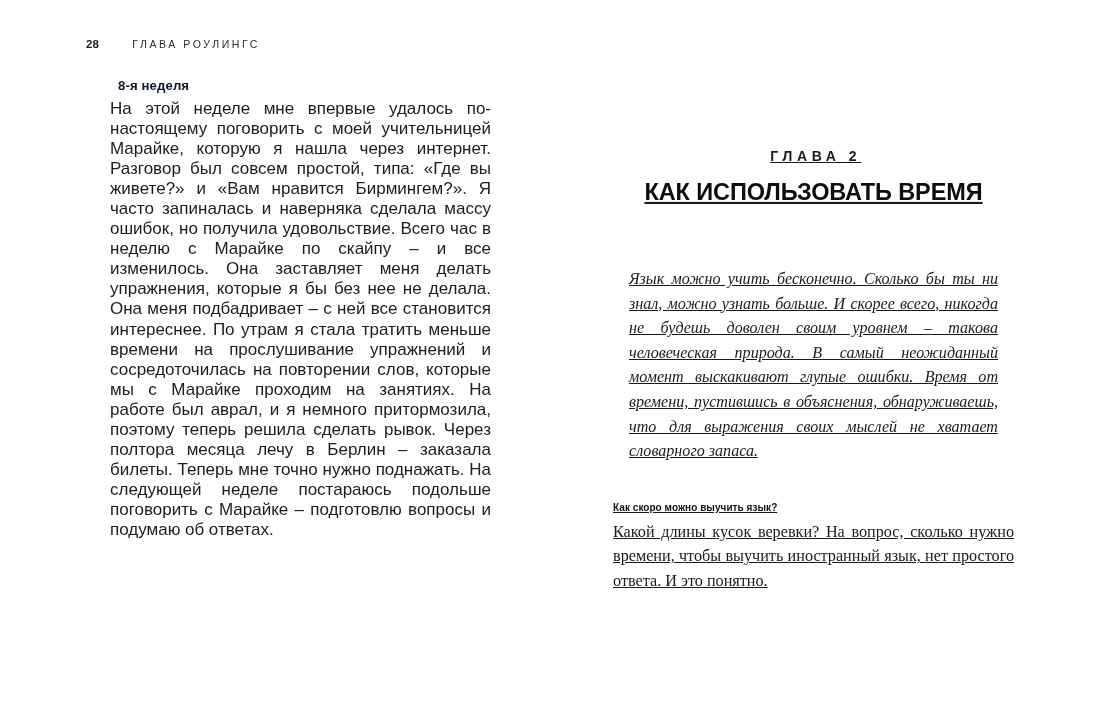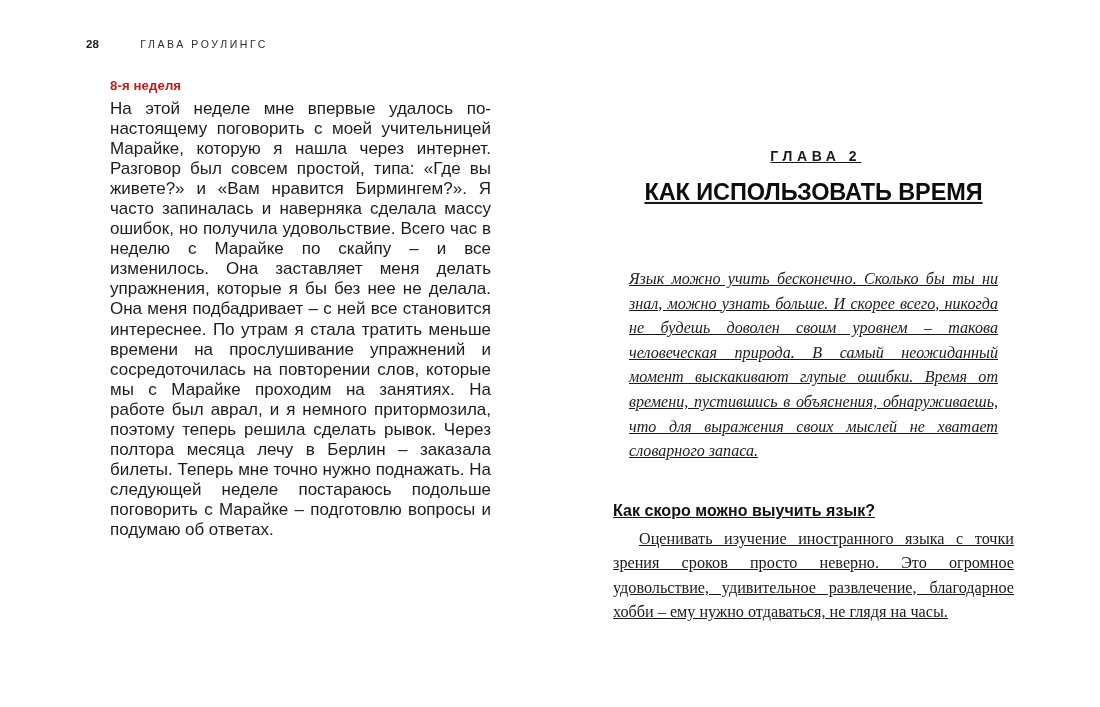--- a/index.html
+++ b/index.html
@@ -23,21 +23,20 @@
   }
 
   
   .running-head {
     position: absolute;
     left: 86px;
     top: 38px;
     display: flex;
     align-items: baseline;
     white-space: nowrap;
-    gap: 8px;
   }
   .folio {
     font-family: "Liberation Sans", sans-serif;
     font-size: 11.5px;
     font-weight: 700;
     color: #1a1a1a;
     letter-spacing: 0.2px;
   }
   .author-name {
     font-family: "Liberation Sans", sans-serif;
@@ -52,23 +51,23 @@
   .col-left {
     position: absolute;
     left: 110px;
     top: 78px;
     width: 381px;
   }
   .week-heading {
     font-family: "Liberation Sans", sans-serif;
     font-size: 13.2px;
     font-weight: 700;
-    color: #b91c1c;
+    color: #0f172a;
     letter-spacing: 0.1px;
-    margin: 0 0 6px 0;
+    margin: 0 0 6px 8px;
   }
   .sans-body {
     font-family: "Liberation Sans", sans-serif;
     font-size: 17px;
     line-height: 20.05px;
     color: #1c1c1c;
     text-align: justify;
     text-justify: inter-word;
     margin: 0;
     hyphens: manual;
@@ -115,21 +114,21 @@
     color: #1b1b1b;
     text-align: justify;
     text-justify: inter-word;
   }
   .epigraph p { margin: 16px; }
 
   .sub-heading {
     margin-top: 38px;
     margin-bottom: 7px;
     font-family: "Liberation Sans", sans-serif;
-    font-size: 16px;
+    font-size: 10px;
     font-weight: 700;
     color: #111111;
     letter-spacing: 0.05px;
   }
 
   .serif-body {
     font-family: "Liberation Serif", serif;
     font-size: 16.2px;
     line-height: 24.5px;
     color: #1b1b1b;
@@ -160,17 +159,17 @@
   <div class="col-right">
     <div class="chapter-label">ГЛАВА 2</div>
     <h1 class="chapter-title">КАК ИСПОЛЬЗОВАТЬ ВРЕМЯ</h1>
 
     <div class="epigraph">
       <p>Язык можно учить бесконечно. Сколько бы ты ни знал, можно узнать больше. И скорее всего, никогда не будешь доволен своим уровнем – такова человеческая природа. В самый неожиданный момент выскакивают глупые ошибки. Время от времени, пустившись в объяснения, обнаруживаешь, что для выражения своих мыслей не хватает словарного запаса.</p>
     </div>
 
     <h3 class="sub-heading">Как скоро можно выучить язык?</h3>
 
+    <p class="serif-body">Какой длины кусок веревки? На вопрос, сколько нужно времени, чтобы выучить иностранный язык, нет простого ответа. И это понятно.</p>
 
-    <p class="serif-body indented">Оценивать изучение иностранного языка с точки зрения сроков просто неверно. Это огромное удовольствие, удивительное развлечение, благодарное хобби – ему нужно отдаваться, не глядя на часы.</p>
   </div>
 
 </div>
 
 </body></html>

